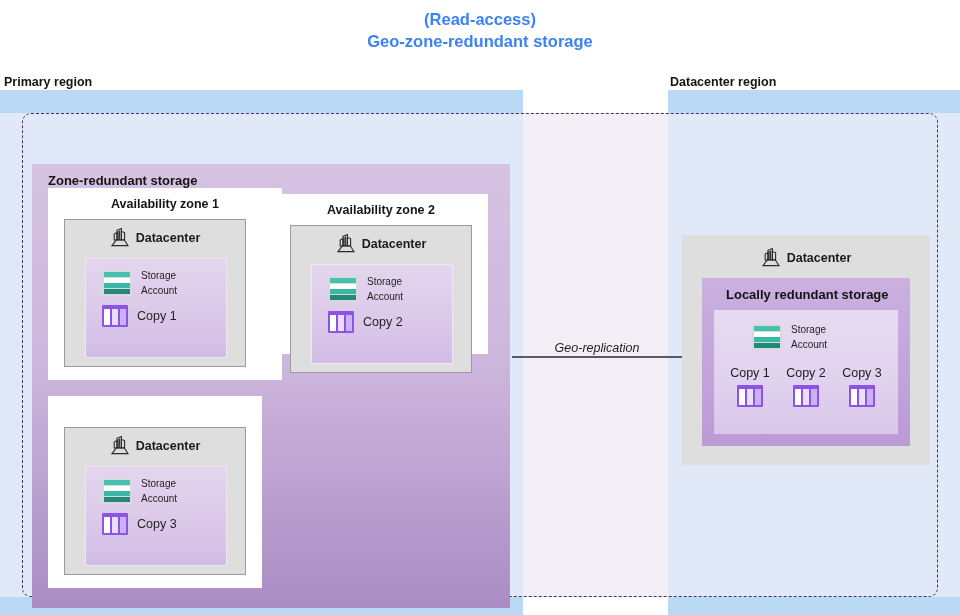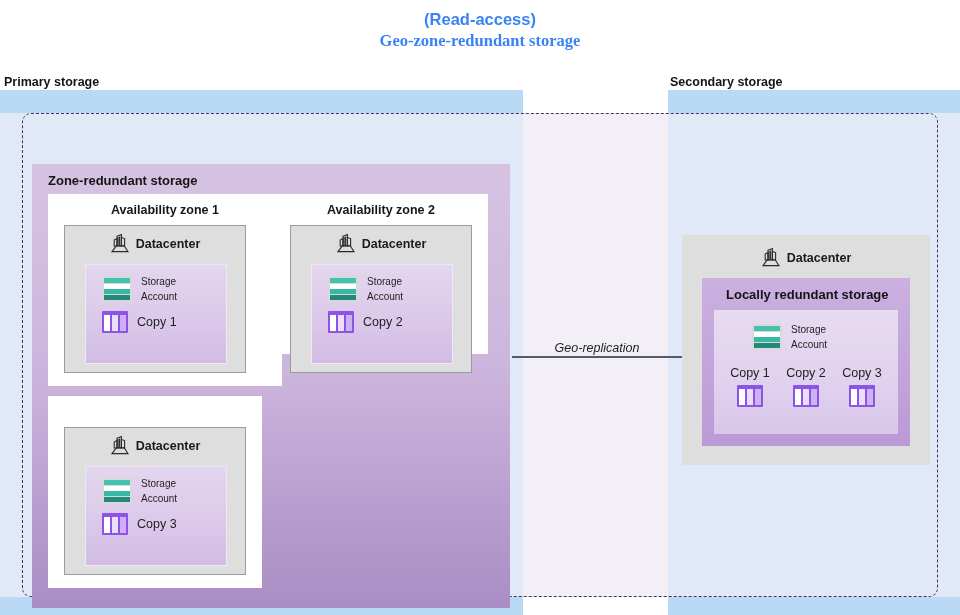--- a/index.html
+++ b/index.html
@@ -7,21 +7,21 @@
     width:960px;height:615px;position:relative;overflow:hidden;
     background:#ffffff;
     font-family:"Liberation Sans","DejaVu Sans",sans-serif;
     color:#1a1a1a;
   }
   
   #title{
     position:absolute;left:0;top:8px;width:960px;text-align:center;
     font-size:16.5px;font-weight:bold;line-height:22px;color:#3b82f6;
   }
-  #title .l2{display:block;font-family:Liberation Serif, serif;}
+  #title .l2{display:block;}
 
   
   .region-label{
     position:absolute;font-size:12.5px;font-weight:bold;color:#141414;
   }
   #primary-region-label{left:4px;top:75px;}
   #secondary-region-label{left:670px;top:75px;}
 
   
   .region-band{position:absolute;background:#bad9f5;}
@@ -48,21 +48,21 @@
     background:linear-gradient(180deg,#d6c3e2 0%,#cdb6dd 45%,#a98dc4 100%);
     box-sizing:border-box;
     margin-top:28px;
   }
   #zrs-title{
     position:absolute;left:16px;top:9px;font-size:13px;font-weight:bold;color:#151515;
   }
 
   
   .az-card{position:absolute;background:#ffffff;box-sizing:border-box;}
-  #az-card-1{left:16px;top:30px;width:234px;height:192px;}
+  #az-card-1{left:16px;top:24px;width:234px;height:192px;}
   #az-card-2{left:242px;top:30px;width:214px;height:160px;}
   #az-card-3{left:16px;top:232px;width:214px;height:192px;}
   .az-title{
     position:absolute;left:0;top:9px;width:100%;text-align:center;
     font-size:12.5px;font-weight:bold;color:#151515;
   }
 
   
   .dc-box{
     position:absolute;left:16px;top:31px;width:182px;height:148px;
@@ -152,22 +152,22 @@
   <span>(Read-access)</span>
   <span class="l2">Geo-zone-redundant storage</span>
 </div>
 
 <div class="region-band" id="primary-region-band"></div>
 <div class="region-band" id="secondary-region-band"></div>
 <div id="region-gap"></div>
 <div class="region-inner" id="primary-region-inner"></div>
 <div class="region-inner" id="secondary-region-inner"></div>
 
-<div class="region-label" id="primary-region-label">Primary storage</div>
-<div class="region-label" id="secondary-region-label">Secondary storage</div>
+<div class="region-label" id="primary-region-label">Primary region</div>
+<div class="region-label" id="secondary-region-label">Datacenter region</div>
 
 <div id="geo-boundary"></div>
 
 <div id="zrs-panel">
   <div id="zrs-title">Zone-redundant storage</div>
 
   <div class="az-card" id="az-card-1">
     <div class="az-title">Availability zone 1</div>
     <div class="dc-box">
       <div class="dc-head">

